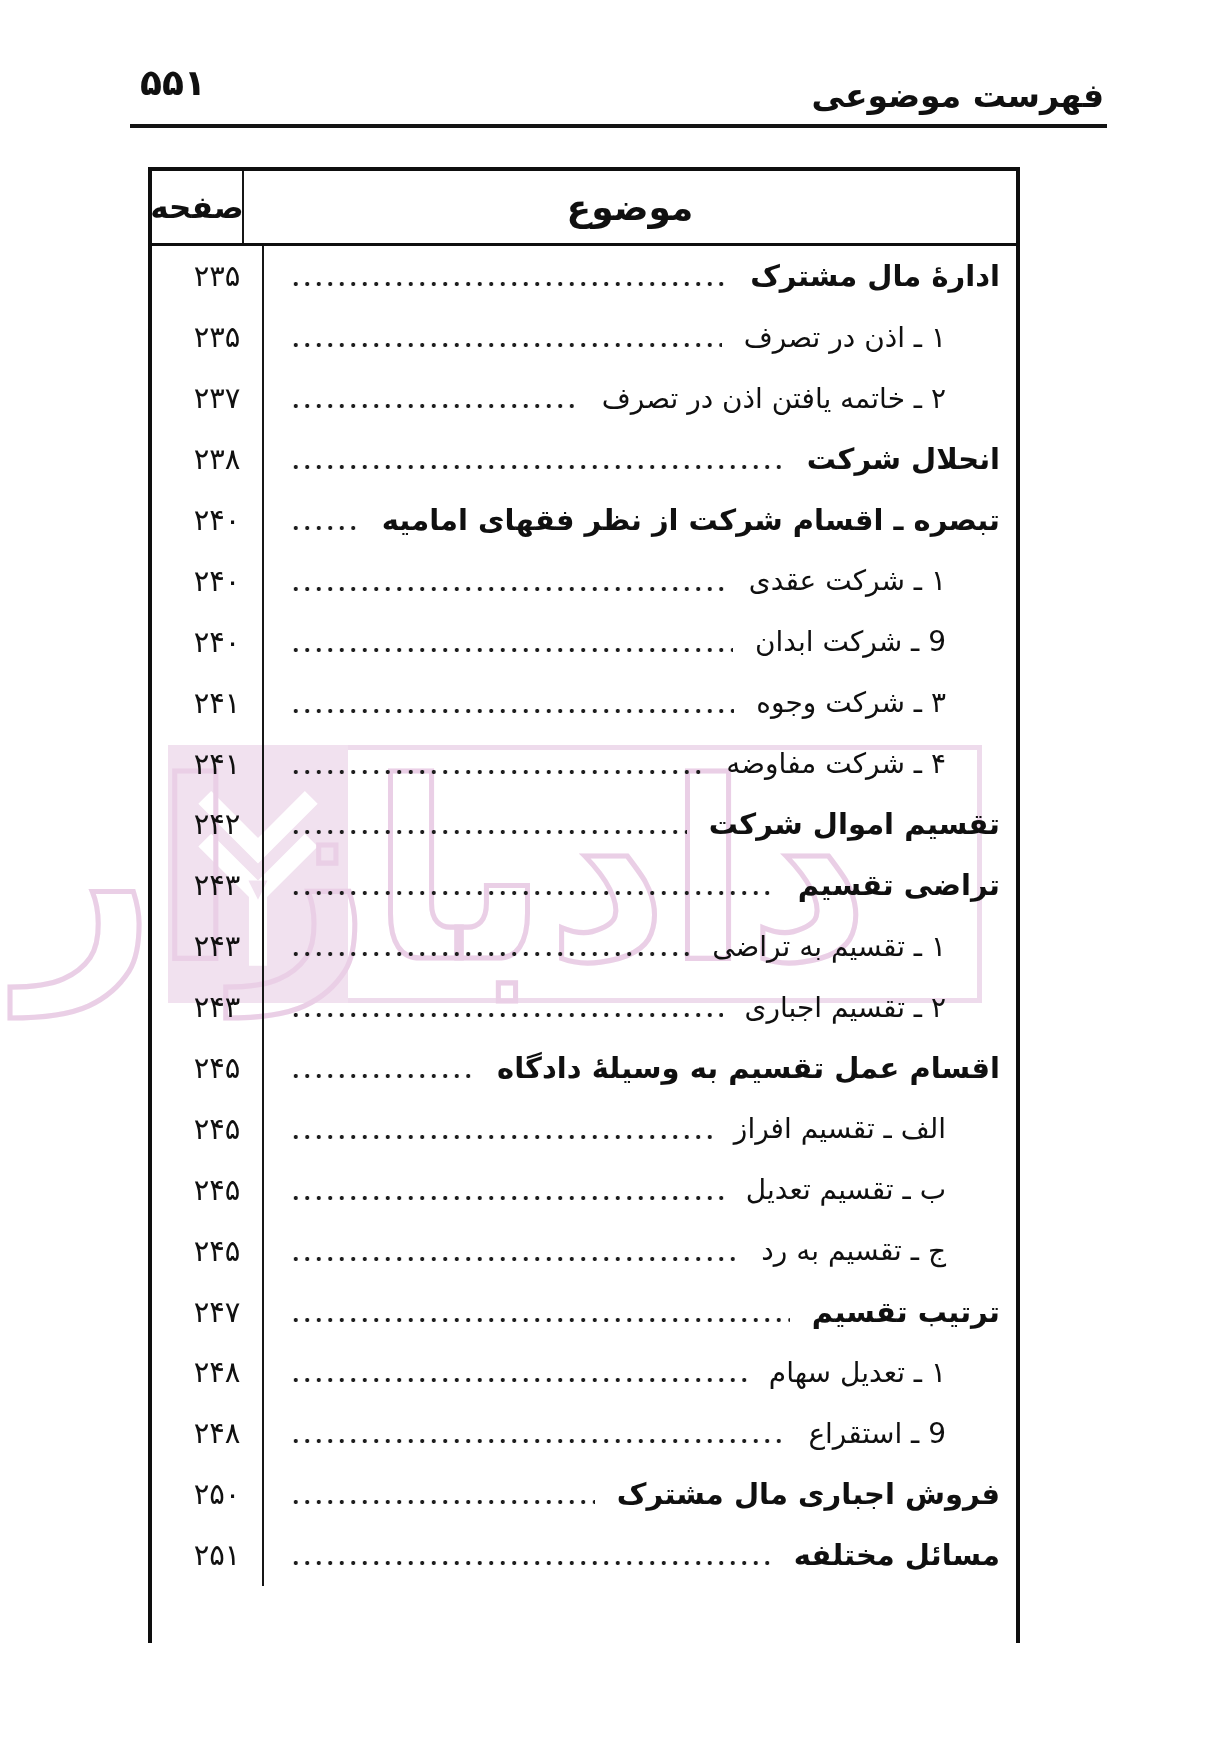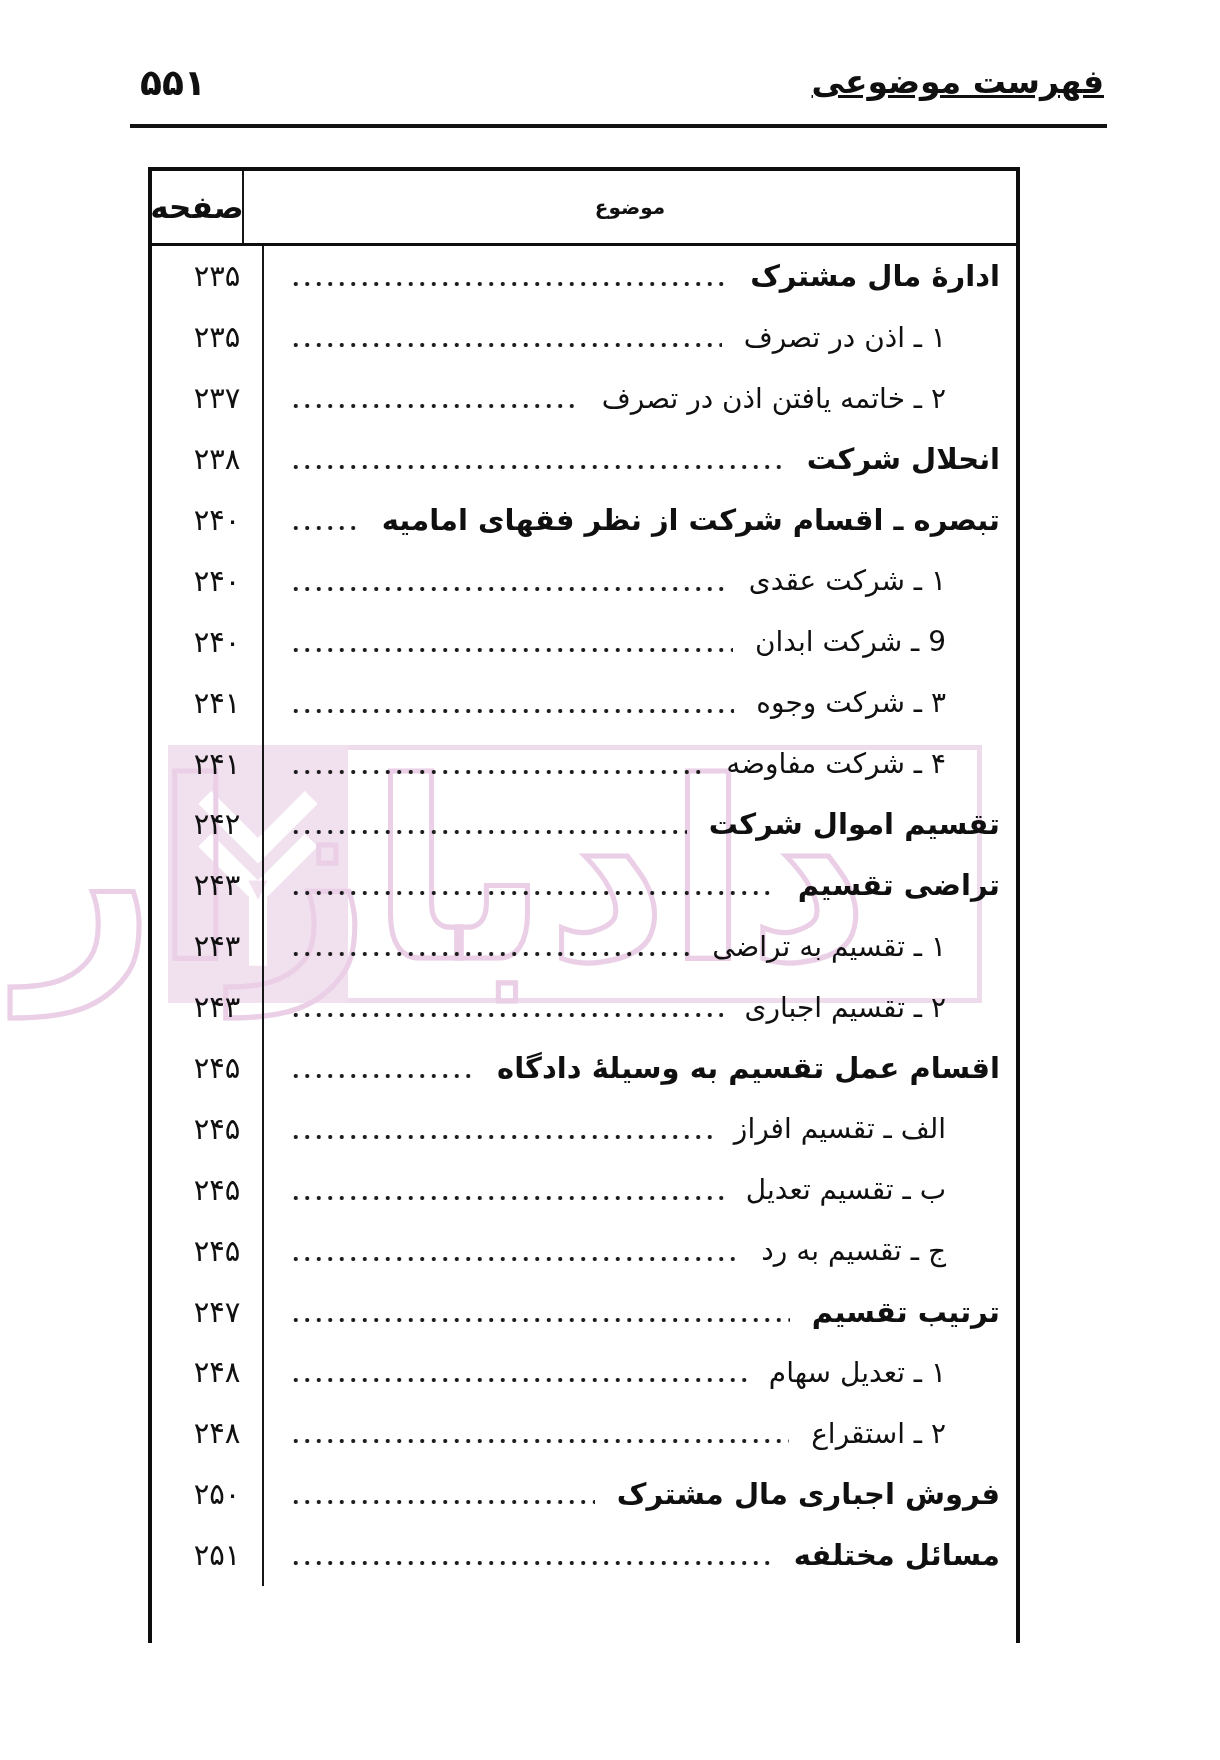--- a/index.html
+++ b/index.html
@@ -13,24 +13,23 @@
   }
 
   
   .folio{
     position:absolute;left:131px;top:62px;
     font-size:36px;font-weight:bold;letter-spacing:1px;
     z-index:2;
     margin-left:9px;
   }
   .running-title{
-    position:absolute;right:116px;top:62px;
+    position:absolute;right:116px;top:76px;
     font-size:33px;font-weight:bold;direction:rtl;
     z-index:2;
-    text-decoration:underline;
   }
   .head-rule{
     position:absolute;left:130px;top:124px;width:977px;height:4px;
     background:#131313;z-index:2;
   }
 
   
   .watermark{
     position:absolute;left:168px;top:745px;width:814px;height:258px;
     border:5px solid #eedbec;box-sizing:border-box;z-index:1;
@@ -58,21 +57,21 @@
   .toc-header{
     display:flex;height:72px;border-bottom:3px solid #0e0e0e;
   }
   .toc-header .h-page{
     width:90px;flex:0 0 90px;border-right:2.5px solid #161616;
     display:flex;align-items:center;justify-content:center;
     font-size:31px;font-weight:bold;direction:rtl;
   }
   .toc-header .h-subject{
     flex:1;display:flex;align-items:center;justify-content:center;
-    font-size:20px;font-weight:bold;direction:rtl;
+    font-size:36px;font-weight:bold;direction:rtl;
   }
   .toc-row{display:flex;height:60.9px;}
   .toc-row .num{
     width:90px;flex:0 0 90px;border-right:2.5px solid #161616;
     display:flex;align-items:center;justify-content:center;
     font-size:29px;direction:rtl;letter-spacing:1px;padding-left:20px;
   }
   .toc-row .content{
     flex:1;direction:rtl;display:flex;align-items:center;
     padding:0 16px 0 26px;min-width:0;gap:8px;
@@ -248,21 +247,21 @@
         <div class="toc-row sub">
           <div class="num">۲۴۸</div>
           <div class="content">
             <span class="title">۱ ـ تعدیل سهام</span>
             <div class="leader"></div>
           </div>
         </div>
         <div class="toc-row sub">
           <div class="num">۲۴۸</div>
           <div class="content">
-            <span class="title">۲ ـ استقراع</span>
+            <span class="title">9 ـ استقراع</span>
             <div class="leader"></div>
           </div>
         </div>
         <div class="toc-row main">
           <div class="num">۲۵۰</div>
           <div class="content">
             <span class="title">فروش اجباری مال مشترک</span>
             <div class="leader"></div>
           </div>
         </div>

